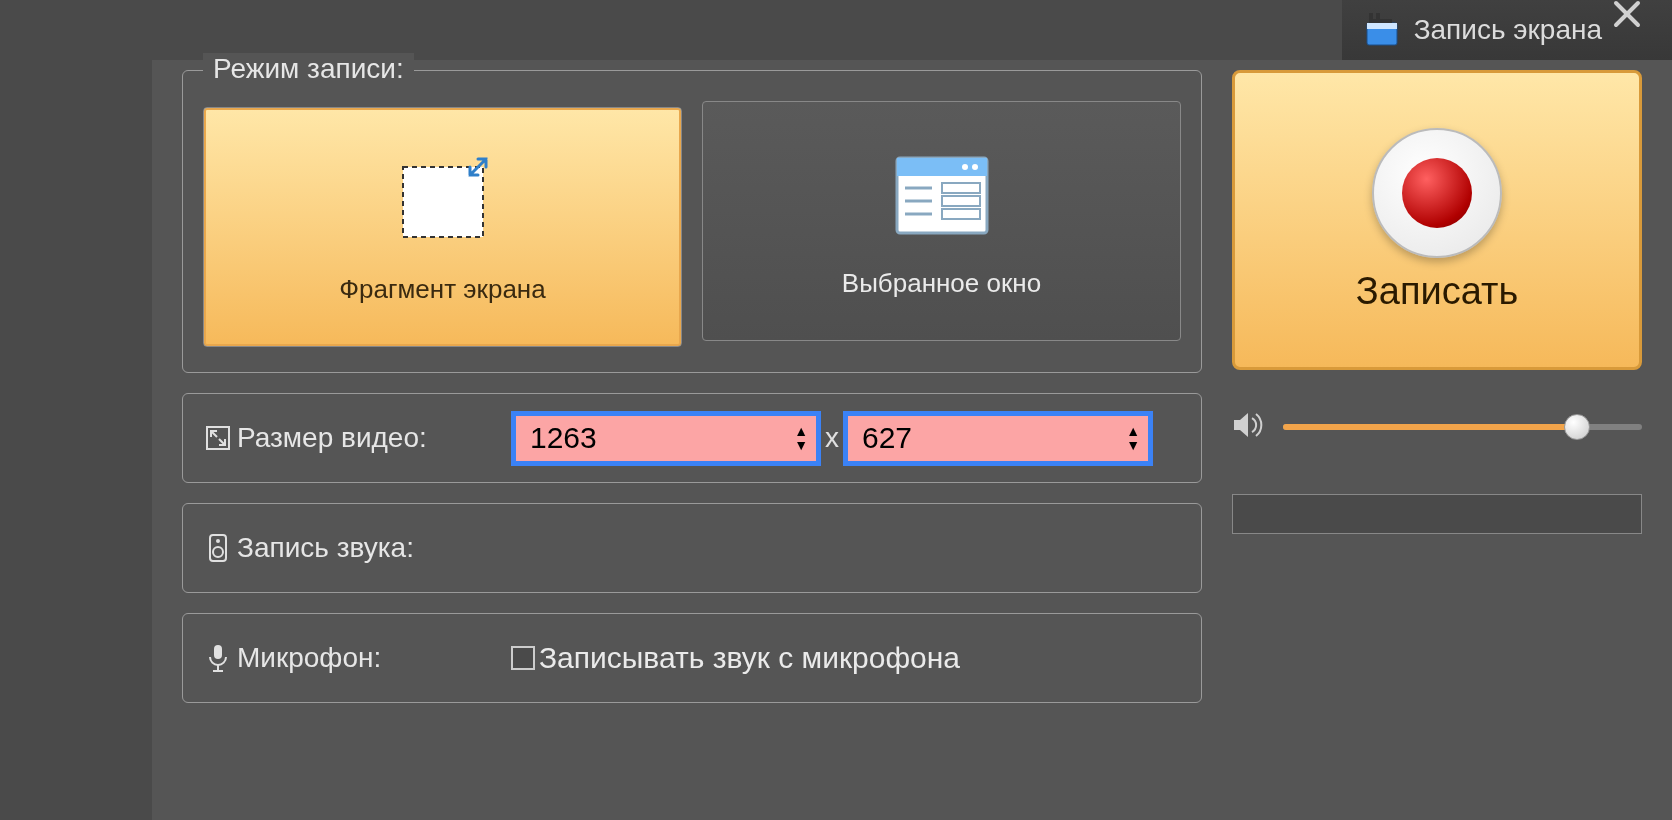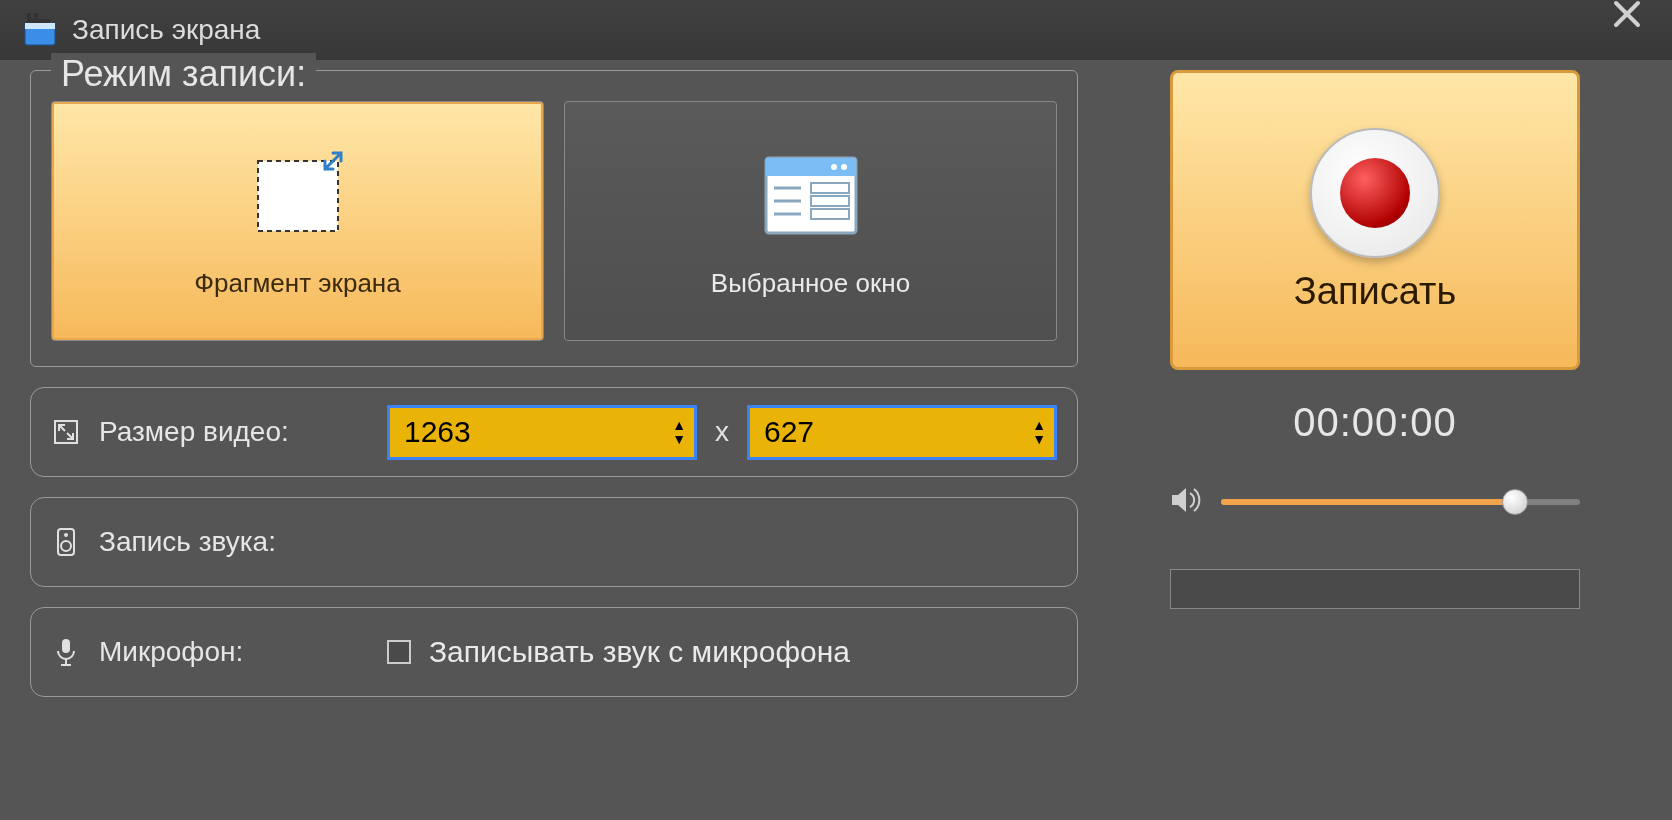--- a/index.html
+++ b/index.html
@@ -4,21 +4,21 @@
 <style>
   * { box-sizing: border-box; margin: 0; padding: 0; }
   html, body { width: 1672px; height: 820px; overflow: hidden; }
   body {
     background: #4a4a4a;
     font-family: Arial, sans-serif;
     color: #e0e0e0;
   }
   .window {
     width: 100%; height: 100%;
-    display: flex; flex-direction: column;
+    display: flex; flex-direction: column; align-items: flex-end;
   }
   .titlebar {
     height: 60px;
     background: linear-gradient(to bottom, #404040, #383838);
     display: flex; align-items: center;
     padding: 0 20px;
   }
   .titlebar .appicon {
     width: 40px; height: 40px; margin-right: 12px;
     display: flex; align-items: center; justify-content: center;
@@ -55,21 +55,21 @@
     border: 1px solid #9a9a9a;
     border-radius: 6px;
     position: relative;
     padding: 30px 20px 25px 20px;
   }
   .group .legend {
     position: absolute;
     top: -18px; left: 20px;
     background: #555555;
     padding: 0 10px;
-    font-size: 36px;
+    font-size: 28px;
     color: #e6e6e6;
   }
   .modes {
     display: flex; gap: 20px;
   }
   .mode-btn {
     flex: 1;
     height: 240px;
     border: 1px solid #888;
     border-radius: 4px;
@@ -78,43 +78,44 @@
     align-items: center; justify-content: center;
     gap: 15px;
     cursor: pointer;
     color: #eaeaea;
     font-size: 26px;
   }
   .mode-btn.selected {
     background: linear-gradient(to bottom, #ffe7a8, #f6b95a);
     color: #3a2a10;
     box-shadow: inset 0 0 0 2px #e8a74d;
+    margin-top: 6px;
   }
   .mode-icon { width: 130px; height: 110px; display:flex; align-items:center; justify-content:center; }
 
   .row {
     border: 1px solid #9a9a9a;
-    border-radius: 14px;
+    border-radius: 6px;
     padding: 15px 20px;
     display: flex; align-items: center;
-    gap: 18px;
+    gap: 4px;
     min-height: 90px;
   }
   .row .icon {
     width: 30px; height: 30px;
     display:flex; align-items:center; justify-content:center;
   }
   .row .label {
     font-size: 28px; color: #e6e6e6;
     min-width: 270px;
   }
   .spinbox {
     display:flex; align-items:center;
-    background:#eab308; color:#000;
-    border:3px solid #3b82f6;
+    background:#fca5a5; color:#000;
+    border:5px solid #3b82f6;
     height: 55px; width: 310px;
     padding: 0 8px 0 14px;
     font-size: 30px;
   }
   .spinbox input {
     border:none; outline:none; background:transparent;
     font-size: 30px; width: 100%; color:#000;
   }
   .spin-arrows {
     display:flex; flex-direction:column;
@@ -323,21 +324,20 @@
 
     </div>
 
     <div class="rightcol">
       <div class="record-btn">
         <div class="rec-circle">
           <div class="rec-dot"></div>
         </div>
         <div class="lbl">Записать</div>
       </div>
-      <div class="timer">00:00:00</div>
 
       <div class="volume">
         <div>
           <svg width="36" height="30" viewBox="0 0 36 30">
             <path d="M2 10 L8 10 L16 3 L16 27 L8 20 L2 20 Z" fill="#d0d0d0"></path>
             <path d="M20 8 a8 8 0 0 1 0 14" fill="none" stroke="#d0d0d0" stroke-width="2"></path>
             <path d="M24 4 a14 14 0 0 1 0 22" fill="none" stroke="#d0d0d0" stroke-width="2"></path>
           </svg>
         </div>
         <div class="vol-track">

